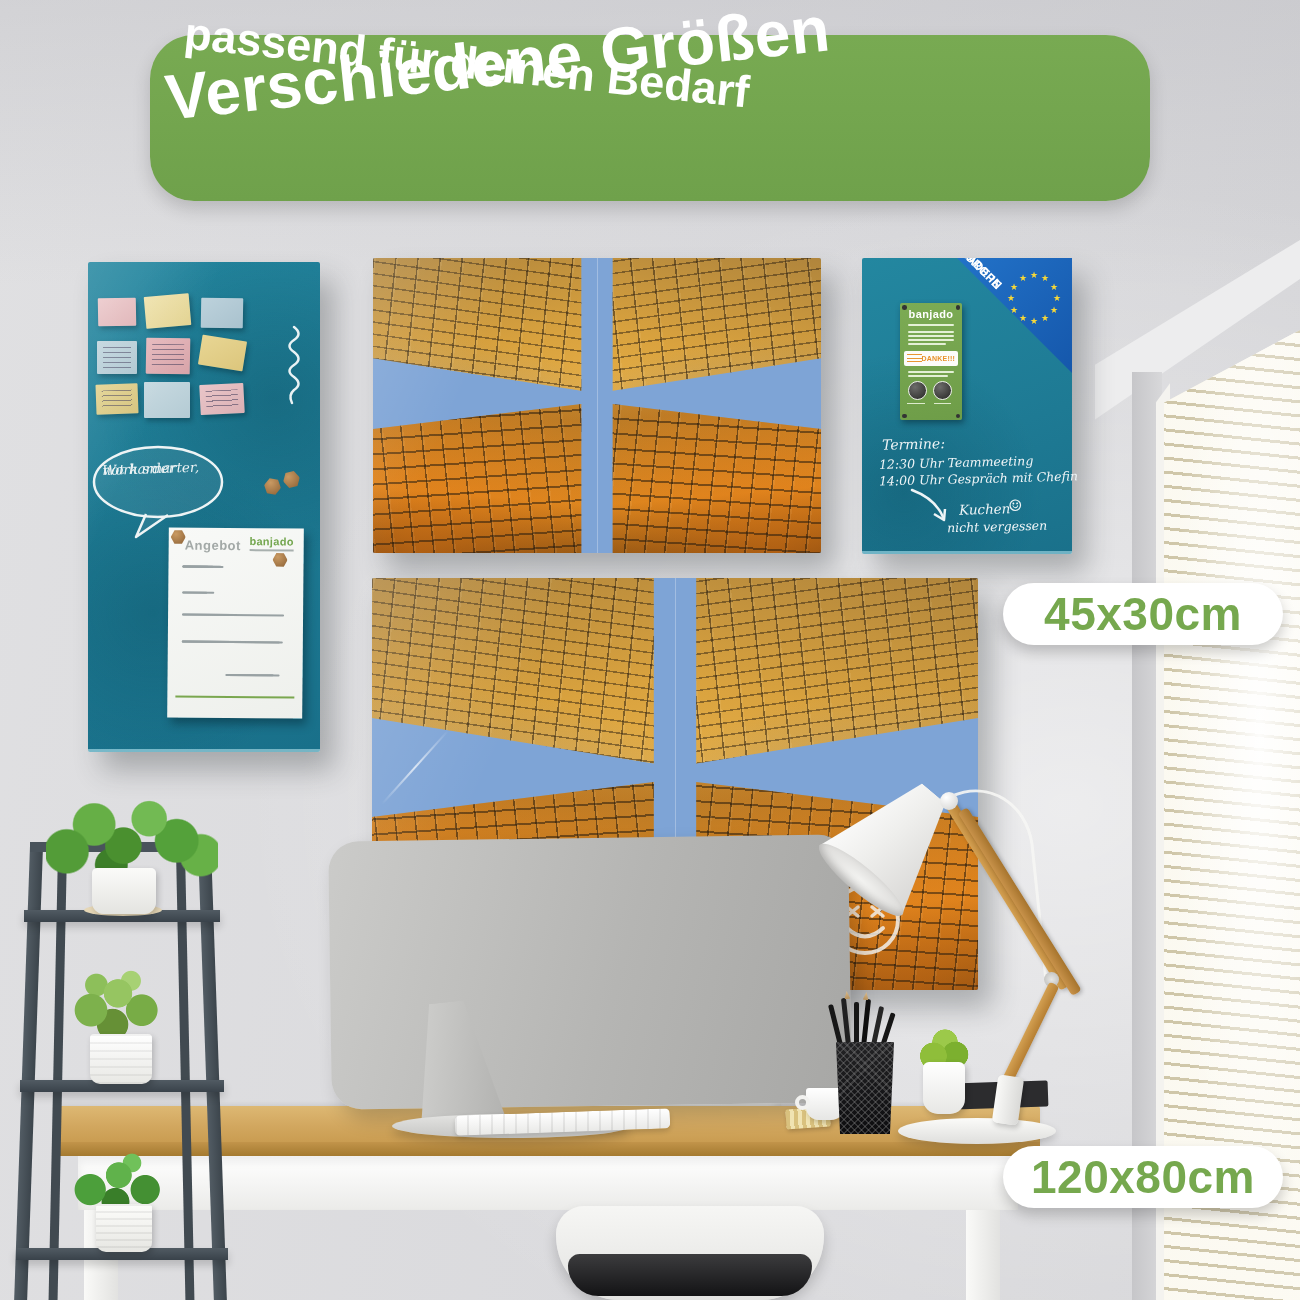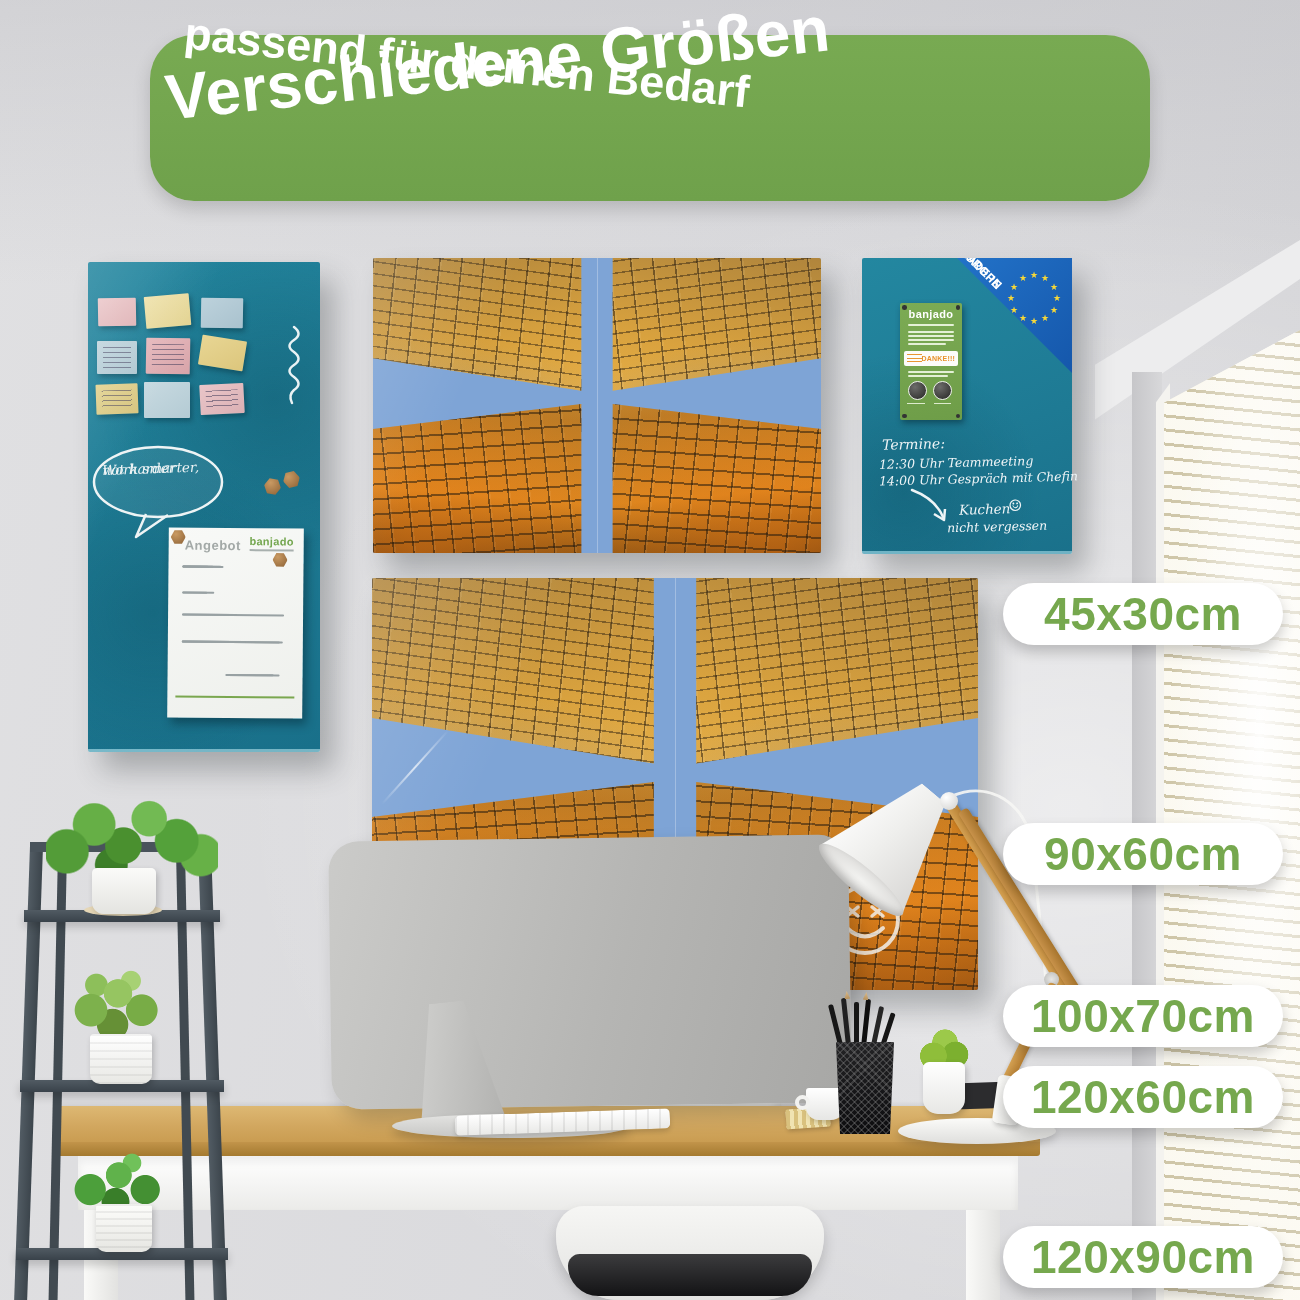--- a/index.html
+++ b/index.html
@@ -546,22 +546,19 @@
   <div class="sshelf sh3 z9"></div>
   <div class="foliage f1 z10"></div>
   <div class="saucer1 z9"></div>
   <div class="pot1 z10"></div>
   <div class="foliage f2 z10"></div>
   <div class="pot2 z10"></div>
   <div class="foliage f3 z10"></div>
   <div class="pot3 z10"></div>
 
   <div class="pill z8" style="top:583px">45x30cm</div>
-  <div class="pill z8" style="top:823px">90x60cm</div>
-  <div class="pill z8" style="top:985px">100x70cm</div>
-  <div class="pill z8" style="top:1066px">120x60cm</div>
-  <div class="pill z8" style="top:1226px">120x90cm</div>
+  <div class="pill z8" style="top:1146px">120x80cm</div>
 
   <div class="banner z10">
     <div class="t1">Verschiedene Größen</div>
     <div class="t2">passend für deinen Bedarf</div>
   </div>
 </div>
 
 </body></html>

